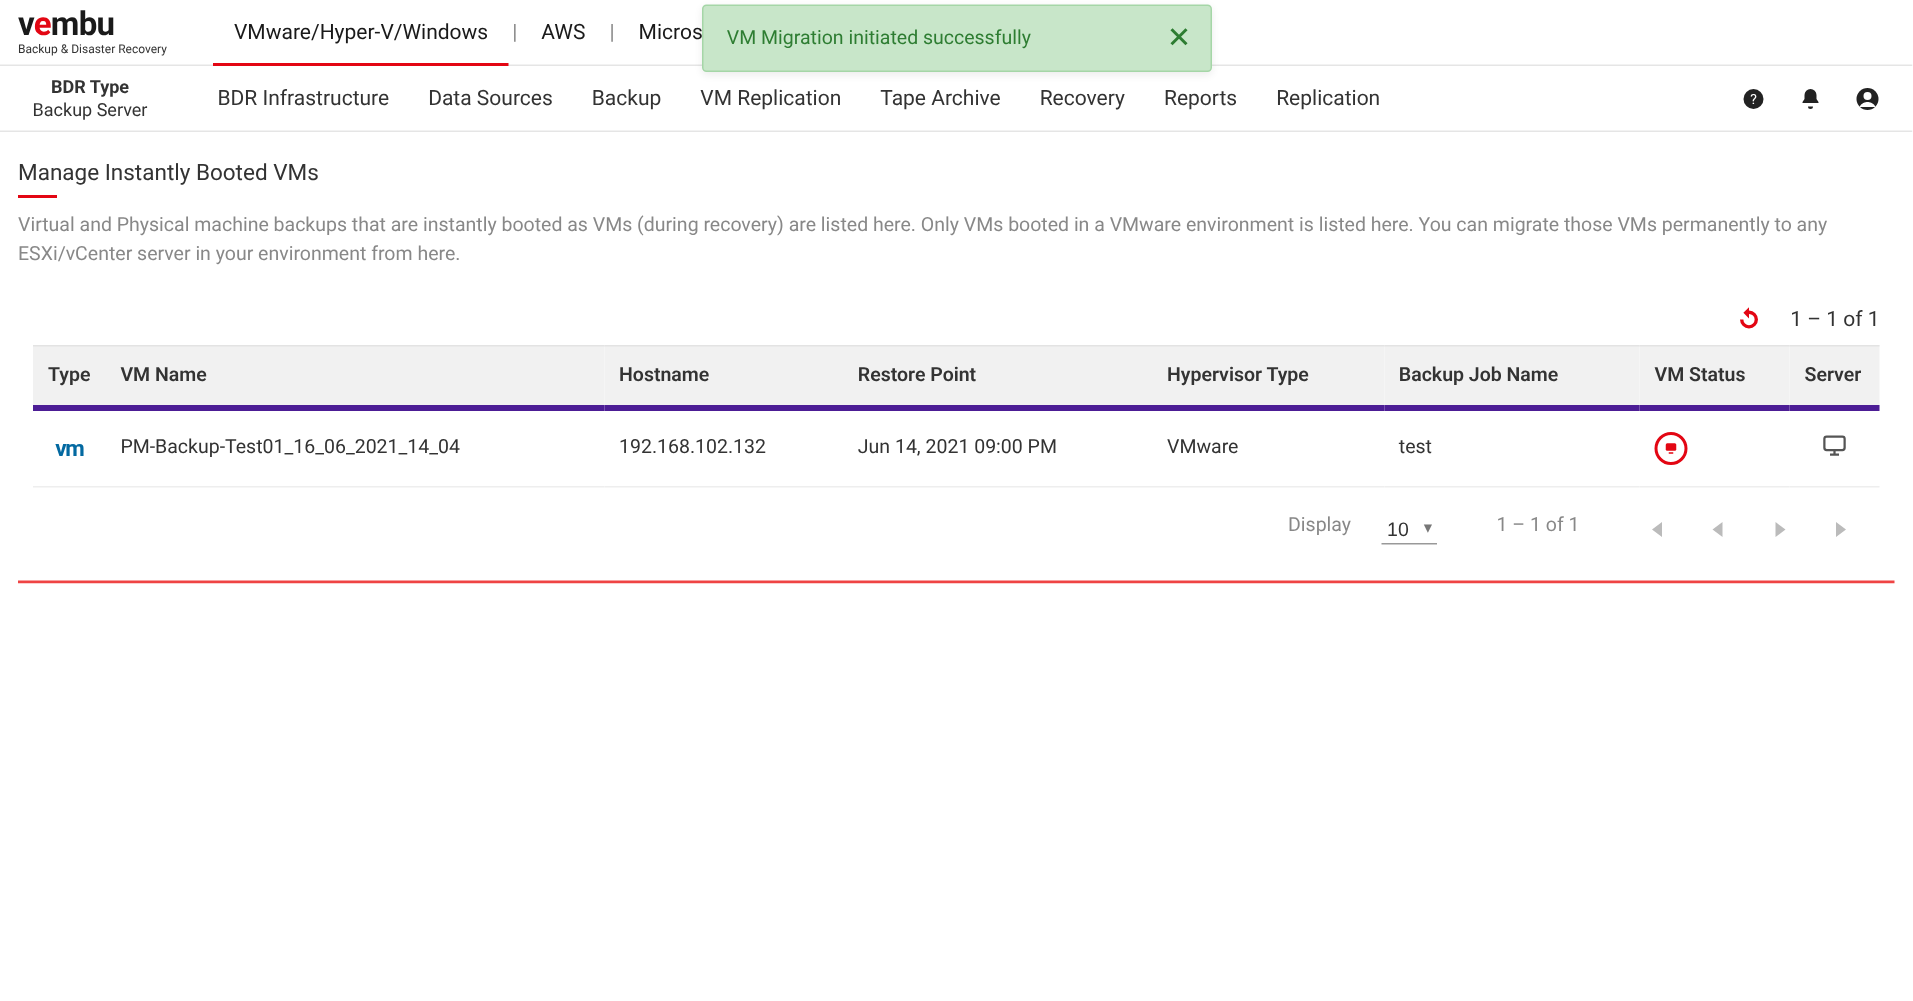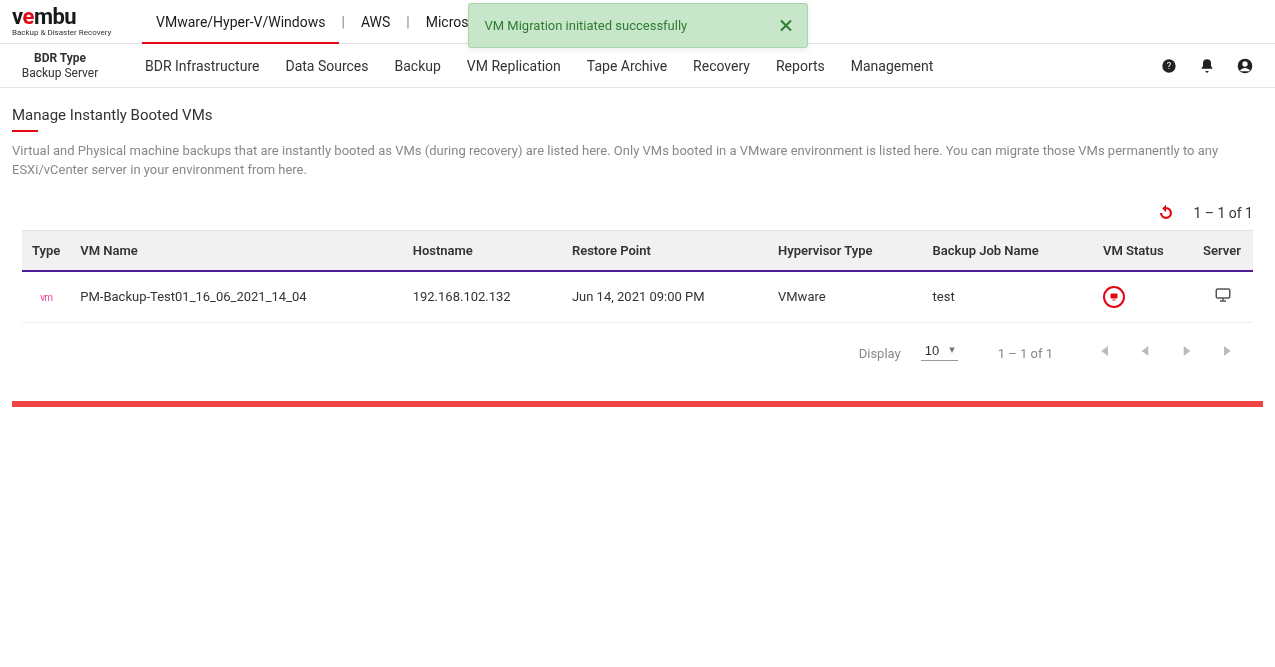--- a/index.html
+++ b/index.html
@@ -178,35 +178,35 @@
       border-collapse: collapse;
       border-top: 1px solid #e3e3e3;
     }
     table.data th {
       background: #f1f1f1;
       text-align: left;
       font-weight: 600;
       font-size: 13px;
       color: #333;
       padding: 12px 10px;
-      border-bottom: 2px solid #4c1d95;
+      border-bottom: 4px solid #4c1d95;
     }
     table.data td {
       padding: 14px 10px;
       font-size: 13px;
       color: #333;
       border-bottom: 1px solid #eee;
     }
     .col-type { width: 48px; text-align: center; }
     .col-status { width: 100px; }
     .col-actions { width: 60px; text-align: center; }
     .vm-type-icon {
-      font-weight: 400;
-      font-size: 10px;
-      color: #ec4899;
+      font-weight: 700;
+      font-size: 15px;
+      color: #0369a1;
       letter-spacing: -1px;
     }
     .status-circle {
       width: 22px; height: 22px;
       border-radius: 50%;
       border: 2px solid #e30613;
       display: inline-flex;
       align-items: center;
       justify-content: center;
       color: #e30613;
@@ -216,26 +216,26 @@
       width: 18px; height: 18px;
       fill: none;
       stroke: #555;
       stroke-width: 2;
       cursor: pointer;
     }
     
     .pager {
       display: flex;
       justify-content: flex-end;
-      align-items: flex-end;
+      align-items: flex-start;
       gap: 20px;
-      padding: 14px 24px 40px 0;
+      padding: 14px 24px 24px 0;
       color: #888;
       font-size: 13px;
-      border-bottom: 6px solid #ef4444;
+      border-bottom: 2px solid #ef4444;
       margin-top: 4px;
     }
     .pager .display-sel {
       border: none;
       border-bottom: 1px solid #999;
       font-size: 13px;
       padding: 2px 18px 2px 4px;
       background: transparent;
       color: #333;
       appearance: none;
@@ -294,21 +294,21 @@
     <span>Backup Server</span>
   </div>
   <div class="subnav">
     <div class="subnav-item">BDR Infrastructure</div>
     <div class="subnav-item">Data Sources</div>
     <div class="subnav-item">Backup</div>
     <div class="subnav-item">VM Replication</div>
     <div class="subnav-item">Tape Archive</div>
     <div class="subnav-item">Recovery</div>
     <div class="subnav-item">Reports</div>
-    <div class="subnav-item">Management</div>
+    <div class="subnav-item">Replication</div>
   </div>
   <div class="topright-icons">
     <svg class="icon-dark" viewBox="0 0 24 24">
         <circle cx="12" cy="12" r="10"></circle>
         <text x="12" y="17" font-size="14" text-anchor="middle" fill="#fff">?</text>
       </svg>
     <svg class="icon-dark" viewBox="0 0 24 24">
         <path d="M12 2a6 6 0 0 0-6 6v4l-2 3v1h16v-1l-2-3V8a6 6 0 0 0-6-6zm0 20a2.5 2.5 0 0 0 2.5-2.5h-5A2.5 2.5 0 0 0 12 22z"></path>
       </svg>
     <svg class="icon-dark" viewBox="0 0 24 24">

